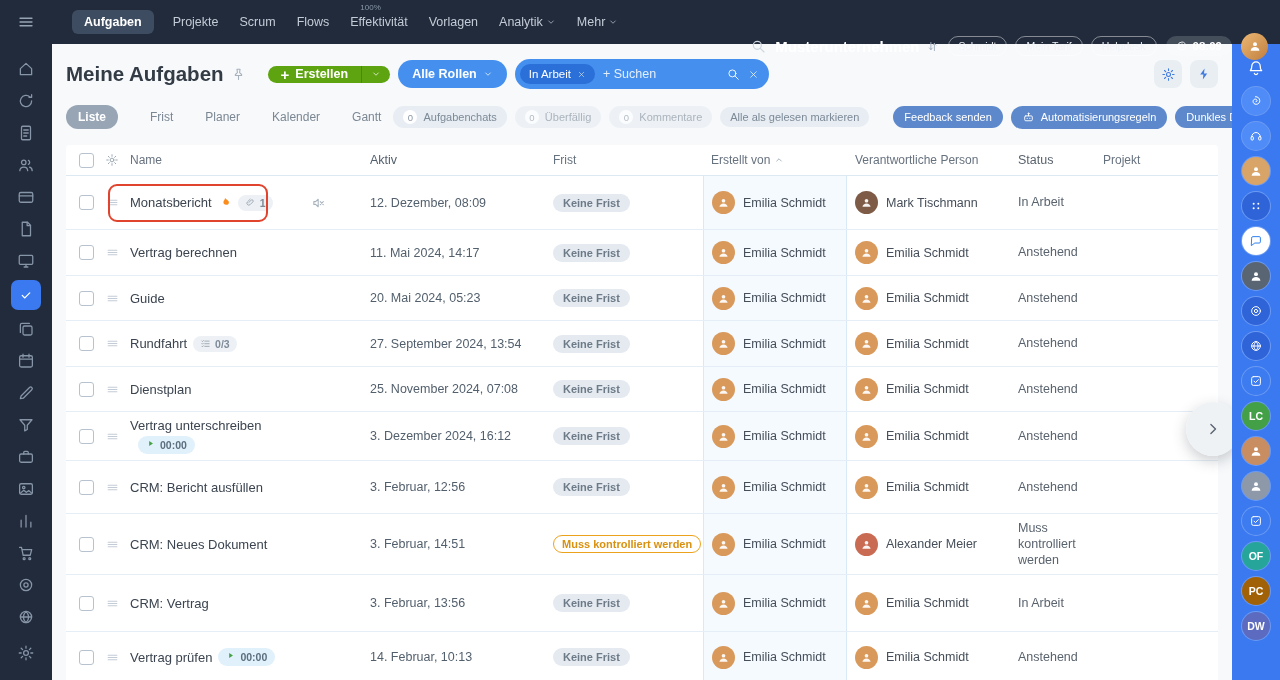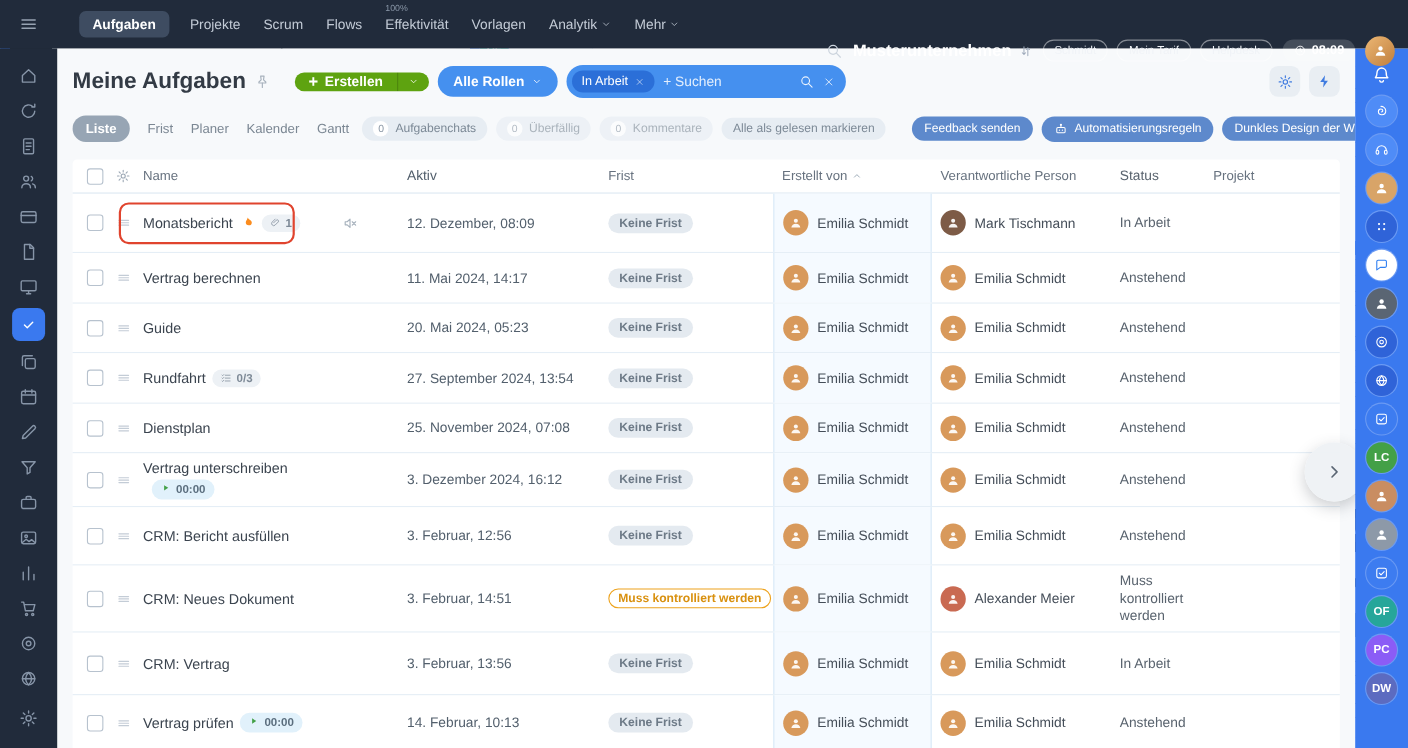--- a/index.html
+++ b/index.html
@@ -11,21 +11,21 @@
   .i15 { width: 15px; height: 15px; } .i16 { width: 16px; height: 16px; } .i18 { width: 18px; height: 18px; } .i20 { width: 20px; height: 20px; }
   .rot-90 { transform: rotate(-90deg); }
   .flex1 { flex: 1; }
 
   
   .topbar { position: fixed; top: 0; left: 0; width: 1280px; height: 44px; background: var(--topbar-bg, #212b3b); display: flex; align-items: center; z-index: 50; }
   .burger { width: 52px; display: flex; justify-content: center; color: #97a3b2; cursor: pointer; }
   .topnav { display: flex; gap: 17px; margin-left: 20px; align-items: center; }
   .nav-item { color: #c3cbd6; font-size: 12.5px; cursor: pointer; display: flex; align-items: center; gap: 3px; position: relative; padding: 5px 2px; white-space: nowrap; }
   .nav-item.active { background: #3e4c61; color: #fff; padding: 5px 12px; border-radius: 6px; font-weight: bold; }
-  .nav-super { position: absolute; top: -7px; left: 2px; font-size: 8px; color: #8b98a9; }
+  .nav-super { position: absolute; top: -7px; left: 12px; font-size: 8px; color: #8b98a9; }
   .tb-right { display: flex; align-items: center; gap: 9px; margin-left: auto; padding-right: 12px; margin-top: 48px; }
   .tb-search { color: #cdd5de; cursor: pointer; display: flex; }
   .company { color: #fff; font-size: 15px; font-weight: bold; display: flex; gap: 6px; align-items: center; cursor: pointer; white-space: nowrap; }
   .company .icn { color: #9fabbb; }
   .tb-pills { display: flex; gap: 8px; }
   .tpill { border: 1px solid rgba(255,255,255,.45); color: #f0f3f7; font-size: 10.5px; padding: 3px 10px; border-radius: 11px; cursor: pointer; white-space: nowrap; }
   .time-pill { background: rgba(255,255,255,.16); color: #fff; font-size: 11.5px; font-weight: bold; padding: 4px 10px; border-radius: 12px; display: flex; align-items: center; gap: 5px; cursor: pointer; }
   .tb-avatar { width: 27px; height: 27px; border-radius: 50%; background: linear-gradient(135deg,#ecb774,#c07f3e); display: flex; align-items: center; justify-content: center; color: #fff; cursor: pointer; }
 
   
@@ -52,21 +52,21 @@
   .btn-roles { background: var(--blue-pill, #4590ef); color: #fff; font-size: 12.5px; font-weight: bold; border-radius: 16px; padding: 7px 14px; display: flex; align-items: center; gap: 6px; cursor: pointer; white-space: nowrap; }
   .search-pill { background: var(--blue-pill, #4590ef); border-radius: 16px; height: 30px; width: 254px; display: flex; align-items: center; padding: 0 10px 0 5px; gap: 8px; cursor: text; }
   .stag { background: var(--tag-blue, #2b6fd8); color: #fff; font-size: 11.5px; border-radius: 12px; padding: 4px 9px; display: flex; align-items: center; gap: 6px; cursor: pointer; white-space: nowrap; }
   .stag .icn { color: rgba(255,255,255,.8); }
   .sph { color: rgba(255,255,255,.85); font-size: 12.5px; white-space: nowrap; }
   .search-pill > .icn { color: rgba(255,255,255,.9); }
   .sq-btn { width: 28px; height: 28px; border-radius: 8px; background: #e9eef3; color: #3f7be0; display: flex; align-items: center; justify-content: center; cursor: pointer; flex: none; }
 
   
   .toolbar { display: flex; align-items: center; margin-top: 13px; height: 28px; gap: 12px; }
-  .views { display: flex; align-items: center; gap: 16px; }
+  .views { display: flex; align-items: center; gap: 32px; }
   .view { font-size: 12px; color: #7b8793; cursor: pointer; white-space: nowrap; }
   .view.active { background: #97a5b4; color: #fff; font-weight: bold; border-radius: 13px; padding: 5px 12px; }
   .counters { display: flex; align-items: center; gap: 8px; }
   .counter { background: #e7edf3; border-radius: 13px; padding: 4px 10px; font-size: 11px; color: #7c8996; display: flex; align-items: center; gap: 6px; cursor: pointer; white-space: nowrap; }
   .counter.mut { opacity: .62; }
   .cnt { background: #fff; min-width: 14px; height: 14px; border-radius: 7px; font-size: 9.5px; display: flex; align-items: center; justify-content: center; color: #8a97a5; padding: 0 3px; }
   .tbr { display: flex; align-items: center; gap: 8px; }
   .tbtn { background: var(--slate-btn, #5d89cc); color: #fff; font-size: 11px; border-radius: 13px; padding: 5px 11px; display: flex; align-items: center; gap: 6px; cursor: pointer; white-space: nowrap; }
 
   
@@ -372,21 +372,21 @@
     </div>
     <div class="rr-circle" style="background:#3d7cf0;color:#fff">
       <svg class="icn i14" viewBox="0 0 24 24">
         <rect x="4.5" y="4.5" width="15" height="15" rx="3"></rect>
         <path d="M8.5 12.2l2.6 2.6 4.9-5"></path>
       </svg>
     </div>
     <div class="rr-circle" style="background:#26a69a">
       <span>OF</span>
     </div>
-    <div class="rr-circle" style="background:#8b5cf6">
+    <div class="rr-circle" style="background:#a16207">
       <span>PC</span>
     </div>
     <div class="rr-circle" style="background:#5c6bc0">
       <span>DW</span>
     </div>
   </aside>
 
 <main class="content">
 
   <div class="page-head">

